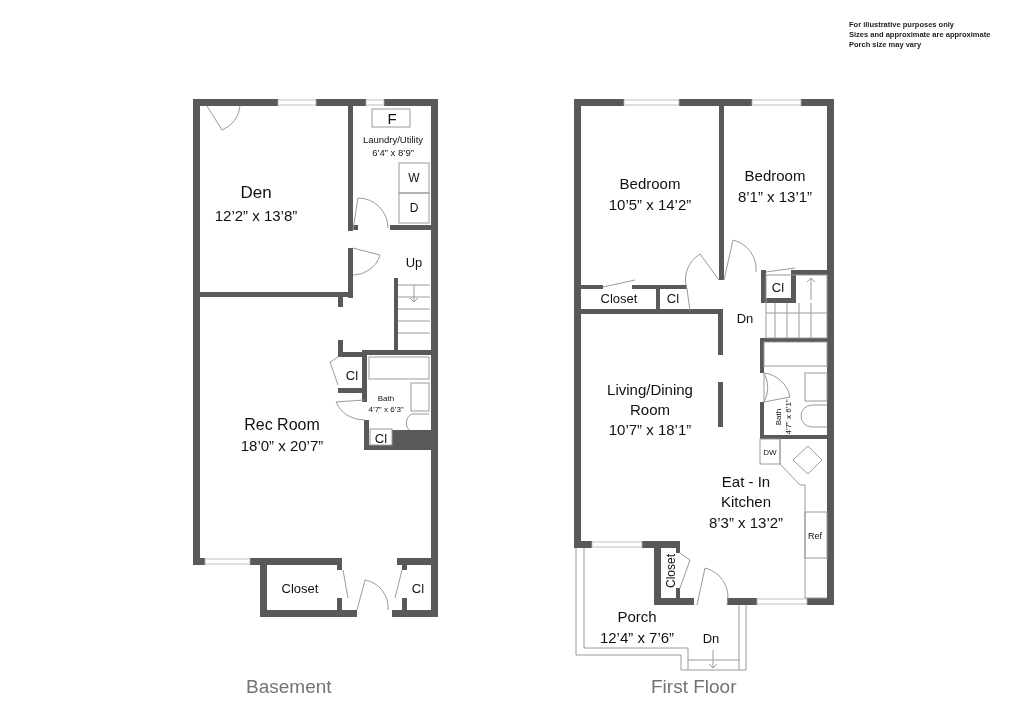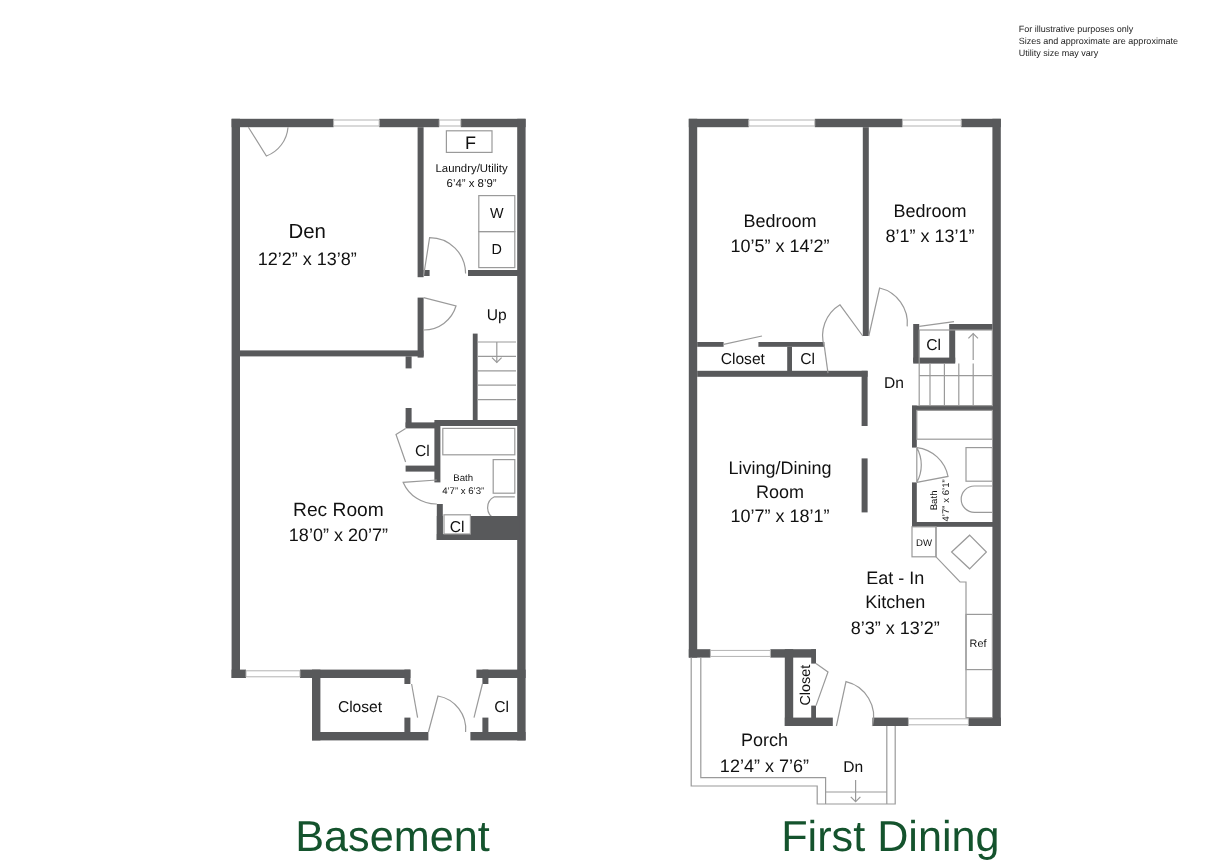--- a/index.html
+++ b/index.html
@@ -1,33 +1,33 @@
 <!DOCTYPE html>
 <html><head>
 <meta charset="utf-8">
 <style>
   html, body { margin:0; padding:0; background:#ffffff; }
   body { width:1024px; height:723px; position:relative; overflow:hidden; font-family:"Liberation Sans", sans-serif; }
   .disclaimer { position:absolute; left:849px; top:20px; font-size:7.5px; line-height:10px; color:#222; }
-  .disclaimer div { white-space:nowrap; }
+  .disclaimer div { white-space:nowrap;font-weight:bold; }
   svg { position:absolute; left:0; top:0; }
   .wall { fill:#58595b; }
   .thin { fill:none; stroke:#9a9a9a; stroke-width:1; }
   .door { fill:none; stroke:#9a9a9a; stroke-width:1; }
   .win { fill:#ffffff; stroke:#b0b0b0; stroke-width:0.8; }
   .lbl { font-family:"Liberation Sans", sans-serif; fill:#111; }
-  .floor-title { position:absolute; font-size:36px; color:#14532d; white-space:nowrap; }
+  .floor-title { position:absolute; font-size:19px; color:#737373; white-space:nowrap; }
 </style>
 </head>
 <body>
 
 <div class="disclaimer">
   <div>For illustrative purposes only</div>
   <div>Sizes and approximate are approximate</div>
-  <div>Utility size may vary</div>
+  <div>Porch size may vary</div>
 </div>
 
 <svg width="1024" height="723" viewBox="0 0 1024 723">
 
   <g>
 
     <rect class="wall" x="193" y="99" width="7" height="466"></rect>
     <rect class="wall" x="193" y="99" width="85" height="7"></rect>
     <rect class="wall" x="316" y="99" width="50" height="7"></rect>
     <rect class="wall" x="384" y="99" width="54" height="7"></rect>
@@ -223,13 +223,13 @@
     <g transform="translate(675 571) rotate(-90)">
       <text class="lbl" x="0" y="0" font-size="12" text-anchor="middle">Closet</text>
     </g>
     <text class="lbl" x="637" y="622" font-size="15" text-anchor="middle">Porch</text>
     <text class="lbl" x="637" y="643" font-size="15" text-anchor="middle">12’4” x 7’6”</text>
     <text class="lbl" x="711" y="643" font-size="13" text-anchor="middle">Dn</text>
   </g>
 </svg>
 
 <div class="floor-title" style="left:246px; top:676px;">Basement</div>
-<div class="floor-title" style="left:651px; top:676px;">First Dining</div>
+<div class="floor-title" style="left:651px; top:676px;">First Floor</div>
 
 </body></html>

